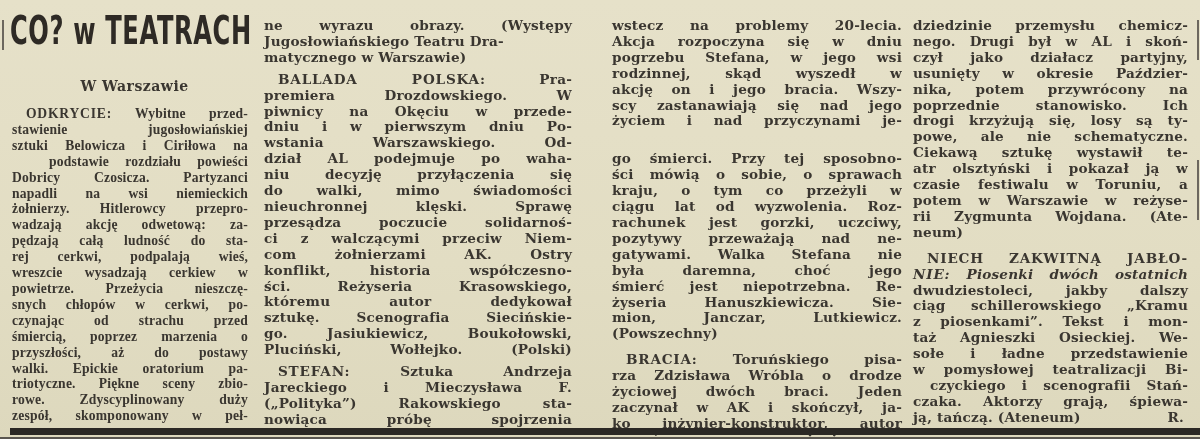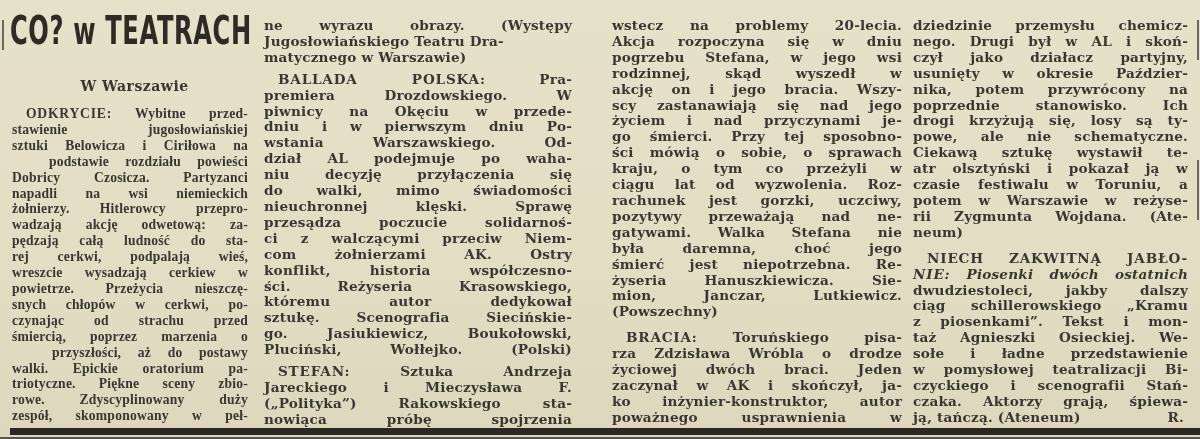--- a/index.html
+++ b/index.html
@@ -84,21 +84,21 @@
         <p style="text-align-last: justify;">napadli na wsi niemieckich</p>
         <p style="text-align-last: justify;">żołnierzy. Hitlerowcy przepro-</p>
         <p style="text-align-last: justify;">wadzają akcję odwetową: za-</p>
         <p style="text-align-last: justify;">pędzają całą ludność do sta-</p>
         <p style="text-align-last: justify;">rej cerkwi, podpalają wieś,</p>
         <p style="text-align-last: justify;">wreszcie wysadzają cerkiew w</p>
         <p style="text-align-last: justify;">powietrze. Przeżycia nieszczę-</p>
         <p style="text-align-last: justify;">snych chłopów w cerkwi, po-</p>
         <p style="text-align-last: justify;">czynając od strachu przed</p>
         <p style="text-align-last: justify;">śmiercią, poprzez marzenia o</p>
-        <p style="text-align-last: justify; margin-left: 40px;">przyszłości, aż do postawy</p>
+        <p style="text-align-last: justify;">przyszłości, aż do postawy</p>
         <p style="text-align-last: justify;">walki. Epickie oratorium pa-</p>
         <p style="text-align-last: justify;">triotyczne. Piękne sceny zbio-</p>
         <p style="text-align-last: justify;">rowe. Zdyscyplinowany duży</p>
         <p style="text-align-last: justify;">zespół, skomponowany w peł-</p>
       </div>
   </div>
 
   <div class="col col2">
     <p style="text-align-last: justify;">
       <span>ne wyrazu obrazy.</span>
@@ -147,21 +147,21 @@
 
   <div class="col col3">
     <div id="col3-stefan">
         <p style="text-align-last: justify;">wstecz na problemy 20-lecia.</p>
         <p style="text-align-last: justify;">Akcja rozpoczyna się w dniu</p>
         <p style="text-align-last: justify;">pogrzebu Stefana, w jego wsi</p>
         <p style="text-align-last: justify;">rodzinnej, skąd wyszedł w</p>
         <p style="text-align-last: justify;">akcję on i jego bracia. Wszy-</p>
         <p style="text-align-last: justify;">scy zastanawiają się nad jego</p>
         <p style="text-align-last: justify;">życiem i nad przyczynami je-</p>
-        <p style="text-align-last: justify;">go śmierci. Przy tej sposobno-</p>
+        <p style="text-align-last: justify; margin-top: 22px;">go śmierci. Przy tej sposobno-</p>
         <p style="text-align-last: justify;">ści mówią o sobie, o sprawach</p>
         <p style="text-align-last: justify;">kraju, o tym co przeżyli w</p>
         <p style="text-align-last: justify;">ciągu lat od wyzwolenia. Roz-</p>
         <p style="text-align-last: justify;">rachunek jest gorzki, uczciwy,</p>
         <p style="text-align-last: justify;">pozytywy przeważają nad ne-</p>
         <p style="text-align-last: justify;">gatywami. Walka Stefana nie</p>
         <p style="text-align-last: justify;">była daremna, choć jego</p>
         <p style="text-align-last: justify;">śmierć jest niepotrzebna. Re-</p>
         <p style="text-align-last: justify;">żyseria Hanuszkiewicza. Sie-</p>
         <p style="text-align-last: justify;">mion, Janczar, Lutkiewicz.</p>
@@ -207,21 +207,21 @@
       <span class="lead">NIE:</span>
       <span>Piosenki dwóch ostatnich</span>
     </p>
     <div id="col4-niech">
         <p style="text-align-last: justify;">dwudziestoleci, jakby dalszy</p>
         <p style="text-align-last: justify;">ciąg schillerowskiego „Kramu</p>
         <p style="text-align-last: justify;">z piosenkami”. Tekst i mon-</p>
         <p style="text-align-last: justify;">taż Agnieszki Osieckiej. We-</p>
         <p style="text-align-last: justify;">sołe i ładne przedstawienie</p>
         <p style="text-align-last: justify;">w pomysłowej teatralizacji Bi-</p>
-        <p style="text-align-last: justify;">czyckiego i scenografii Stań-</p>
+        <p style="text-align-last: justify; margin-left: 17px;">czyckiego i scenografii Stań-</p>
         <p style="text-align-last: justify;">czaka. Aktorzy grają, śpiewa-</p>
       </div>
     <p style="text-align:left">
       <span>ją, tańczą.</span>
       <span class="venue">(Ateneum)</span>
       <span class="sig">R.</span>
     </p>
   </div>
 
   <div class="rule"></div>

